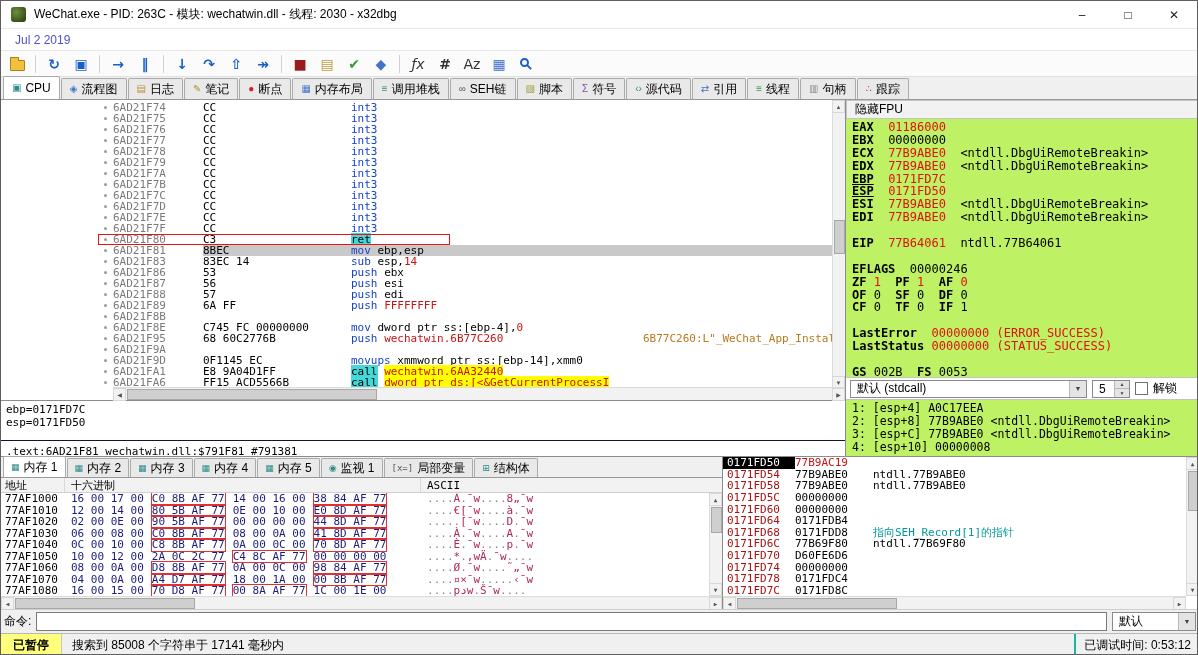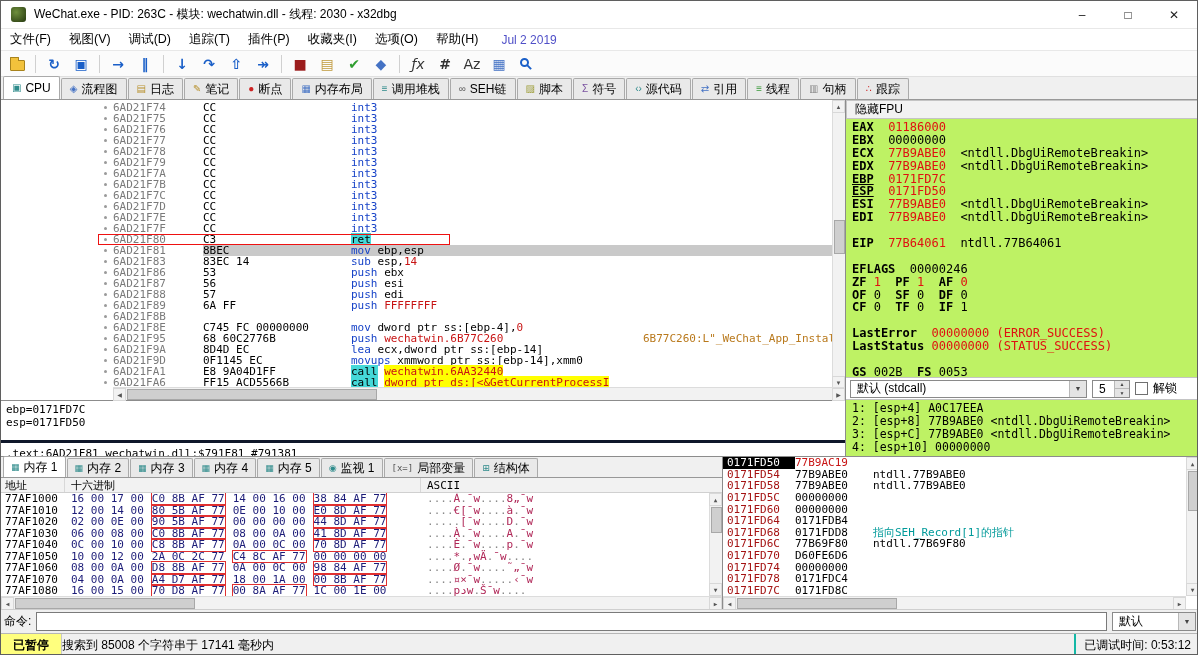--- a/index.html
+++ b/index.html
@@ -63,21 +63,21 @@
   .arr-u::before{content:"▲"}.arr-d::before{content:"▼"}.arr-l::before{content:"◀"}.arr-r::before{content:"▶"}
   .thumb{position:absolute;background:#cfcfcf;border:1px solid #a8a8a8}
   .dis-vscroll{position:absolute;top:0;right:0;width:13px;height:289px;background:#f2f2f2;border-left:1px solid #dcdcdc}
   .dis-vscroll .arr-u{top:0;right:0}.dis-vscroll .arr-d{bottom:0;right:0}
   .dis-vscroll .thumb{left:1px;width:11px}
   .dis-hscroll{height:13px;margin-left:112px;position:relative;background:#f2f2f2;border-top:1px solid #dcdcdc}
   .dis-hscroll .arr-l{left:0;top:0}.dis-hscroll .arr-r{right:0;top:0}
   .dis-hscroll .thumb{top:1px;height:11px}
 
   .infopane{height:40px;border-top:1px solid #8c8c8c;font-family:"DejaVu Sans Mono",monospace;font-size:11px;line-height:13px;padding:2px 5px;background:#fff;color:#000}
-  .statusline{height:16px;border-top:3px solid #0f172a;font-family:"DejaVu Sans Mono",monospace;font-size:11px;line-height:14px;padding:4px 5px;background:#fff;color:#000}
+  .statusline{height:16px;border-top:1px solid #0f172a;font-family:"DejaVu Sans Mono",monospace;font-size:11px;line-height:14px;padding:4px 5px;background:#fff;color:#000}
 
   
   .regs-pane{flex:1;background:#bef264;display:flex;flex-direction:column}
   .fpu-btn{height:19px;background:#f2f2f2;border:1px solid #c4c4c4;font-size:12px;display:flex;align-items:center;padding:0 8px}
   .regs-list{height:258px;font-family:"DejaVu Sans Mono",monospace;font-size:12px;line-height:12.9px;padding:2px 6px;white-space:pre;overflow:hidden;color:#000}
   .regline{height:12.9px}
   .rl-b{font-weight:bold}
   .rl-r{color:#e01010}
   .rl-u{text-decoration:underline}
   .conv-row{height:22px;border-top:1px solid #c4c4c4;display:flex;align-items:center;gap:5px;padding:0 4px;background:#fff}
@@ -136,21 +136,21 @@
   .stk-hscroll .arr-l{left:0;top:0}.stk-hscroll .arr-r{right:0;top:0}
   .stk-hscroll .thumb{top:1px;height:11px}
 
   
   .cmdrow{position:absolute;top:608px;left:0;width:1198px;height:24px;background:#f0f0f0;display:flex;align-items:center;padding:0 3px;gap:5px;border-top:1px solid #cfcfcf}
   .cmd-label{font-size:12px}
   .cmd-input{flex:1;height:19px;border:1px solid #7a7a7a;background:#fff;font-size:12px;padding:0 4px;font-family:"DejaVu Sans Mono",monospace}
   .cmd-combo{width:84px;height:19px}
   .statusbar{position:absolute;top:632px;left:0;width:1198px;height:23px;background:#f0f0f0;border-top:1px solid #b6b6b6;display:flex;align-items:center;font-size:12px}
   .paused{background:#ffff7e;height:100%;display:flex;align-items:center;padding:0 12px;border-right:1px solid #c8c8c8;font-weight:bold}
-  .statmsg{padding:0 0}
+  .statmsg{padding:0 10px}
   .stat-right{margin-left:auto;border-left:2px solid #14b8a6;padding:0 8px;height:100%;display:flex;align-items:center}
 </style>
 </head>
 <body>
 
 <div class="window">
 
   <div class="titlebar">
     <span class="app-icon"></span>
     <span class="title-text">WeChat.exe - PID: 263C - 模块: wechatwin.dll - 线程: 2030 - x32dbg</span>
@@ -161,30 +161,20 @@
       <button class="wbtn">
           <span>□</span>
         </button>
       <button class="wbtn">
           <span>✕</span>
         </button>
     </div>
   </div>
 
   <div class="menubar">
-    <div class="menu-items">
-        <div class="menu-item">文件(F)</div>
-        <div class="menu-item">视图(V)</div>
-        <div class="menu-item">调试(D)</div>
-        <div class="menu-item">追踪(T)</div>
-        <div class="menu-item">插件(P)</div>
-        <div class="menu-item">收藏夹(I)</div>
-        <div class="menu-item">选项(O)</div>
-        <div class="menu-item">帮助(H)</div>
-      </div>
     <span class="menu-date">Jul 2 2019</span>
   </div>
 
   <div class="toolbar">
       <button class="tb-btn">
         <span class="ico-folder"></span>
       </button>
       <div class="tb-sep"></div>
       <button class="tb-btn">
         <span class="tb-glyph" style="color: rgb(26, 95, 200); font-weight: bold;">↻</span>
@@ -324,21 +314,21 @@
           <div class="drow"><span class="d-gut"><span class="d-dot"></span></span><span class="d-addr">6AD21F80</span><span class="d-cont"><span class="d-bytes">C3</span><span class="d-instr"><span class="t-kwbg">ret</span></span></span><span class="d-redbox"></span></div>
           <div class="drow sel"><span class="d-gut"><span class="d-dot"></span></span><span class="d-addr">6AD21F81</span><span class="d-cont"><span class="d-bytes">8BEC</span><span class="d-instr"><span class="t-mn">mov </span><span class="t-op">ebp,esp</span></span></span></div>
           <div class="drow"><span class="d-gut"><span class="d-dot"></span></span><span class="d-addr">6AD21F83</span><span class="d-cont"><span class="d-bytes">83EC 14</span><span class="d-instr"><span class="t-mn">sub </span><span class="t-op">esp,</span><span class="t-num">14</span></span></span></div>
           <div class="drow"><span class="d-gut"><span class="d-dot"></span></span><span class="d-addr">6AD21F86</span><span class="d-cont"><span class="d-bytes">53</span><span class="d-instr"><span class="t-mn">push </span><span class="t-op">ebx</span></span></span></div>
           <div class="drow"><span class="d-gut"><span class="d-dot"></span></span><span class="d-addr">6AD21F87</span><span class="d-cont"><span class="d-bytes">56</span><span class="d-instr"><span class="t-mn">push </span><span class="t-op">esi</span></span></span></div>
           <div class="drow"><span class="d-gut"><span class="d-dot"></span></span><span class="d-addr">6AD21F88</span><span class="d-cont"><span class="d-bytes">57</span><span class="d-instr"><span class="t-mn">push </span><span class="t-op">edi</span></span></span></div>
           <div class="drow"><span class="d-gut"><span class="d-dot"></span></span><span class="d-addr">6AD21F89</span><span class="d-cont"><span class="d-bytes">6A FF</span><span class="d-instr"><span class="t-mn">push </span><span class="t-num">FFFFFFFF</span></span></span></div>
           <div class="drow"><span class="d-gut"><span class="d-dot"></span></span><span class="d-addr">6AD21F8B</span></div>
           <div class="drow"><span class="d-gut"><span class="d-dot"></span></span><span class="d-addr">6AD21F8E</span><span class="d-cont"><span class="d-bytes">C745 FC 00000000</span><span class="d-instr"><span class="t-mn">mov </span><span class="t-op">dword ptr ss:[ebp-4]</span><span class="t-op">,</span><span class="t-num">0</span></span></span></div>
           <div class="drow"><span class="d-gut"><span class="d-dot"></span></span><span class="d-addr">6AD21F95</span><span class="d-cont"><span class="d-bytes">68 60C2776B</span><span class="d-instr"><span class="t-mn">push </span><span class="t-num">wechatwin.6B77C260</span><span class="d-cmt">6B77C260:L"_WeChat_App_Instal</span></span></span></div>
-          <div class="drow"><span class="d-gut"><span class="d-dot"></span></span><span class="d-addr">6AD21F9A</span><span class="d-cont"><span class="d-bytes">8D4D EC</span><span class="d-instr"><span class="t-mn">lea </span><span class="t-op">ecx,dword ptr ss:[ebp-14]</span></span></span></div>
+          <div class="drow"><span class="d-gut"><span class="d-dot"></span></span><span class="d-addr">6AD21F9A</span></div>
           <div class="drow"><span class="d-gut"><span class="d-dot"></span></span><span class="d-addr">6AD21F9D</span><span class="d-cont"><span class="d-bytes">0F1145 EC</span><span class="d-instr"><span class="t-mn">movups </span><span class="t-op">xmmword ptr ss:[ebp-14],xmm0</span></span></span></div>
           <div class="drow"><span class="d-gut"><span class="d-dot"></span></span><span class="d-addr">6AD21FA1</span><span class="d-cont"><span class="d-bytes">E8 9A04D1FF</span><span class="d-instr"><span class="t-kwbg">call</span><span class="t-op"> </span><span class="t-yel">wechatwin.6AA32440</span></span></span></div>
           <div class="drow"><span class="d-gut"><span class="d-dot"></span></span><span class="d-addr">6AD21FA6</span><span class="d-cont"><span class="d-bytes">FF15 ACD5566B</span><span class="d-instr"><span class="t-kwbg">call</span><span class="t-op"> </span><span class="t-yel">dword ptr ds:[&lt;&amp;GetCurrentProcessI</span></span></span></div>
         </div>
       <div class="dis-vscroll">
         <span class="sbtn arr-u"></span>
         <span class="thumb" style="top:120px;height:34px"></span>
         <span class="sbtn arr-d"></span>
       </div>
       <div class="dis-hscroll">
@@ -364,21 +354,21 @@
         <div class="spin">
           <span>5</span>
           <span class="spin-btns">
             <span class="spin-u"></span>
             <span class="spin-d"></span>
           </span>
         </div>
         <span class="chk"></span>
         <span class="chk-label">解锁</span>
       </div>
-      <div class="args-list"><div class="argline">1: [esp+4] A0C17EEA</div><div class="argline">2: [esp+8] 77B9ABE0 &lt;ntdll.DbgUiRemoteBreakin&gt;</div><div class="argline">3: [esp+C] 77B9ABE0 &lt;ntdll.DbgUiRemoteBreakin&gt;</div><div class="argline">4: [esp+10] 00000000</div></div>
+      <div class="args-list"><div class="argline">1: [esp+4] A0C17EEA</div><div class="argline">2: [esp+8] 77B9ABE0 &lt;ntdll.DbgUiRemoteBreakin&gt;</div><div class="argline">3: [esp+C] 77B9ABE0 &lt;ntdll.DbgUiRemoteBreakin&gt;</div><div class="argline">4: [esp+10] 00000008</div></div>
     </div>
   </div>
 
   <div class="bottom">
     <div class="bottom-left">
       <div class="btabs">
           <div class="btab active">
             <span class="tab-ic" style="color: rgb(46, 139, 139);">▦</span>
             <span class="tab-lb">内存 1</span>
           </div>

